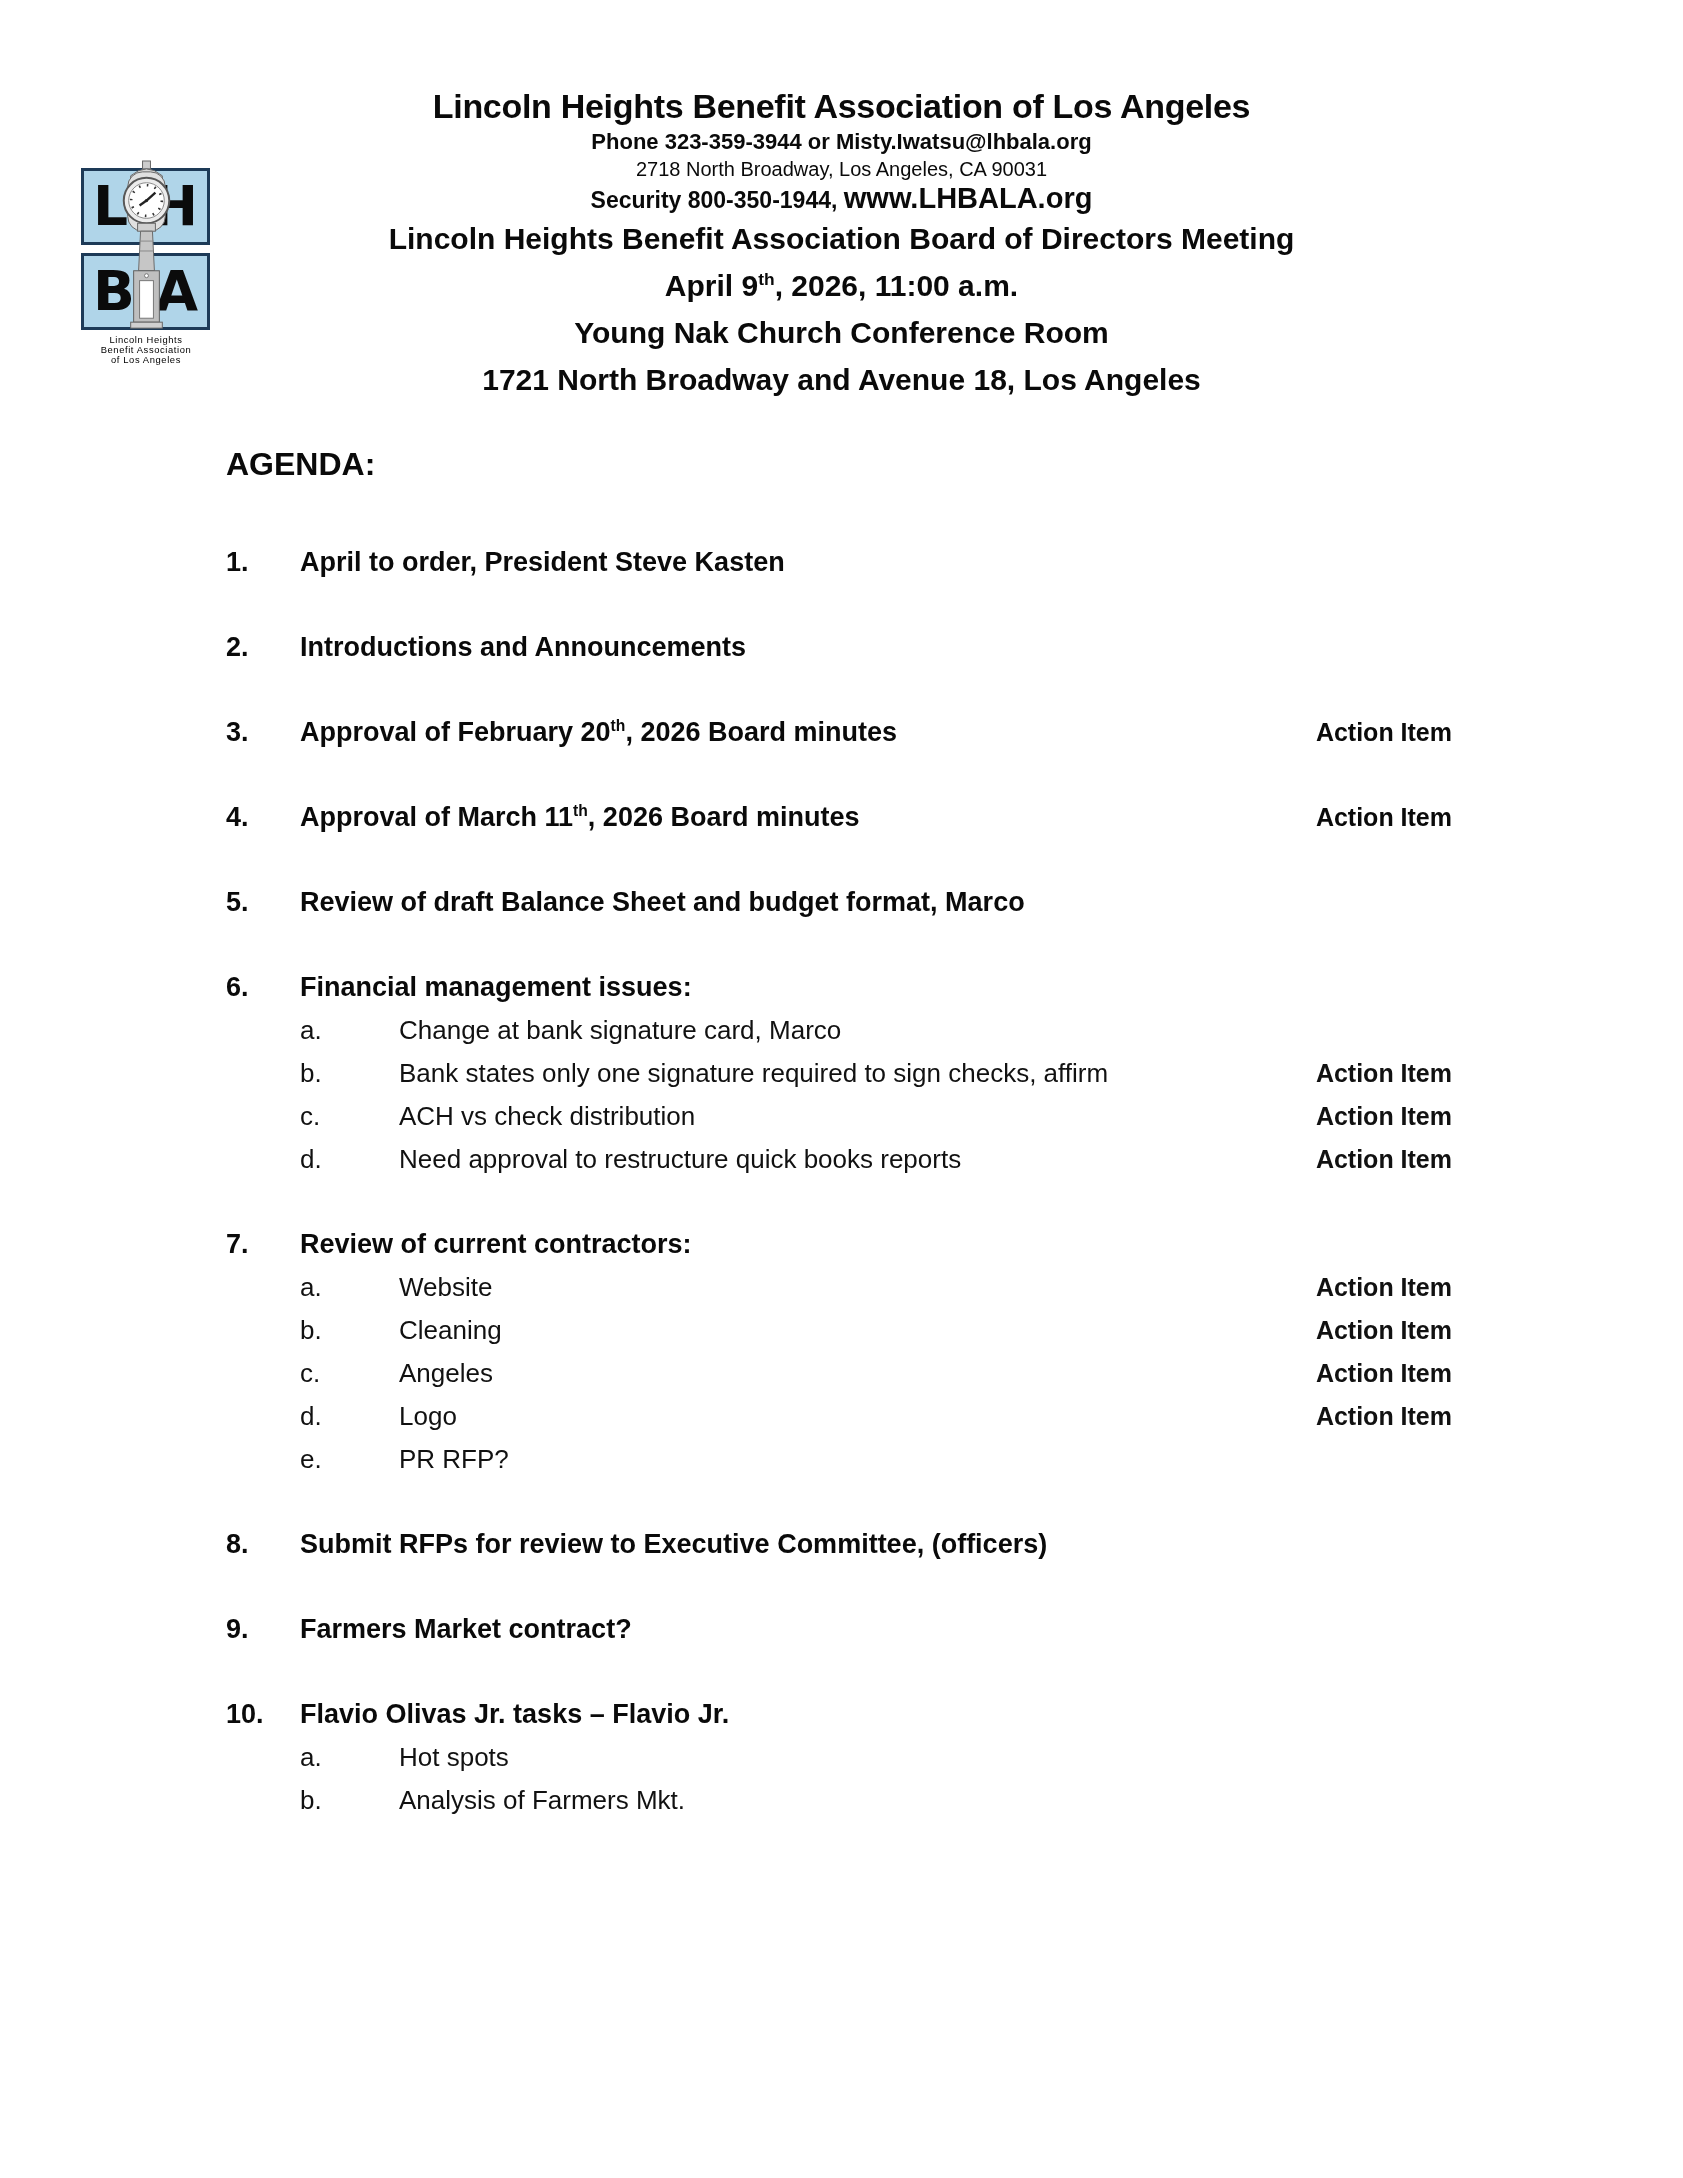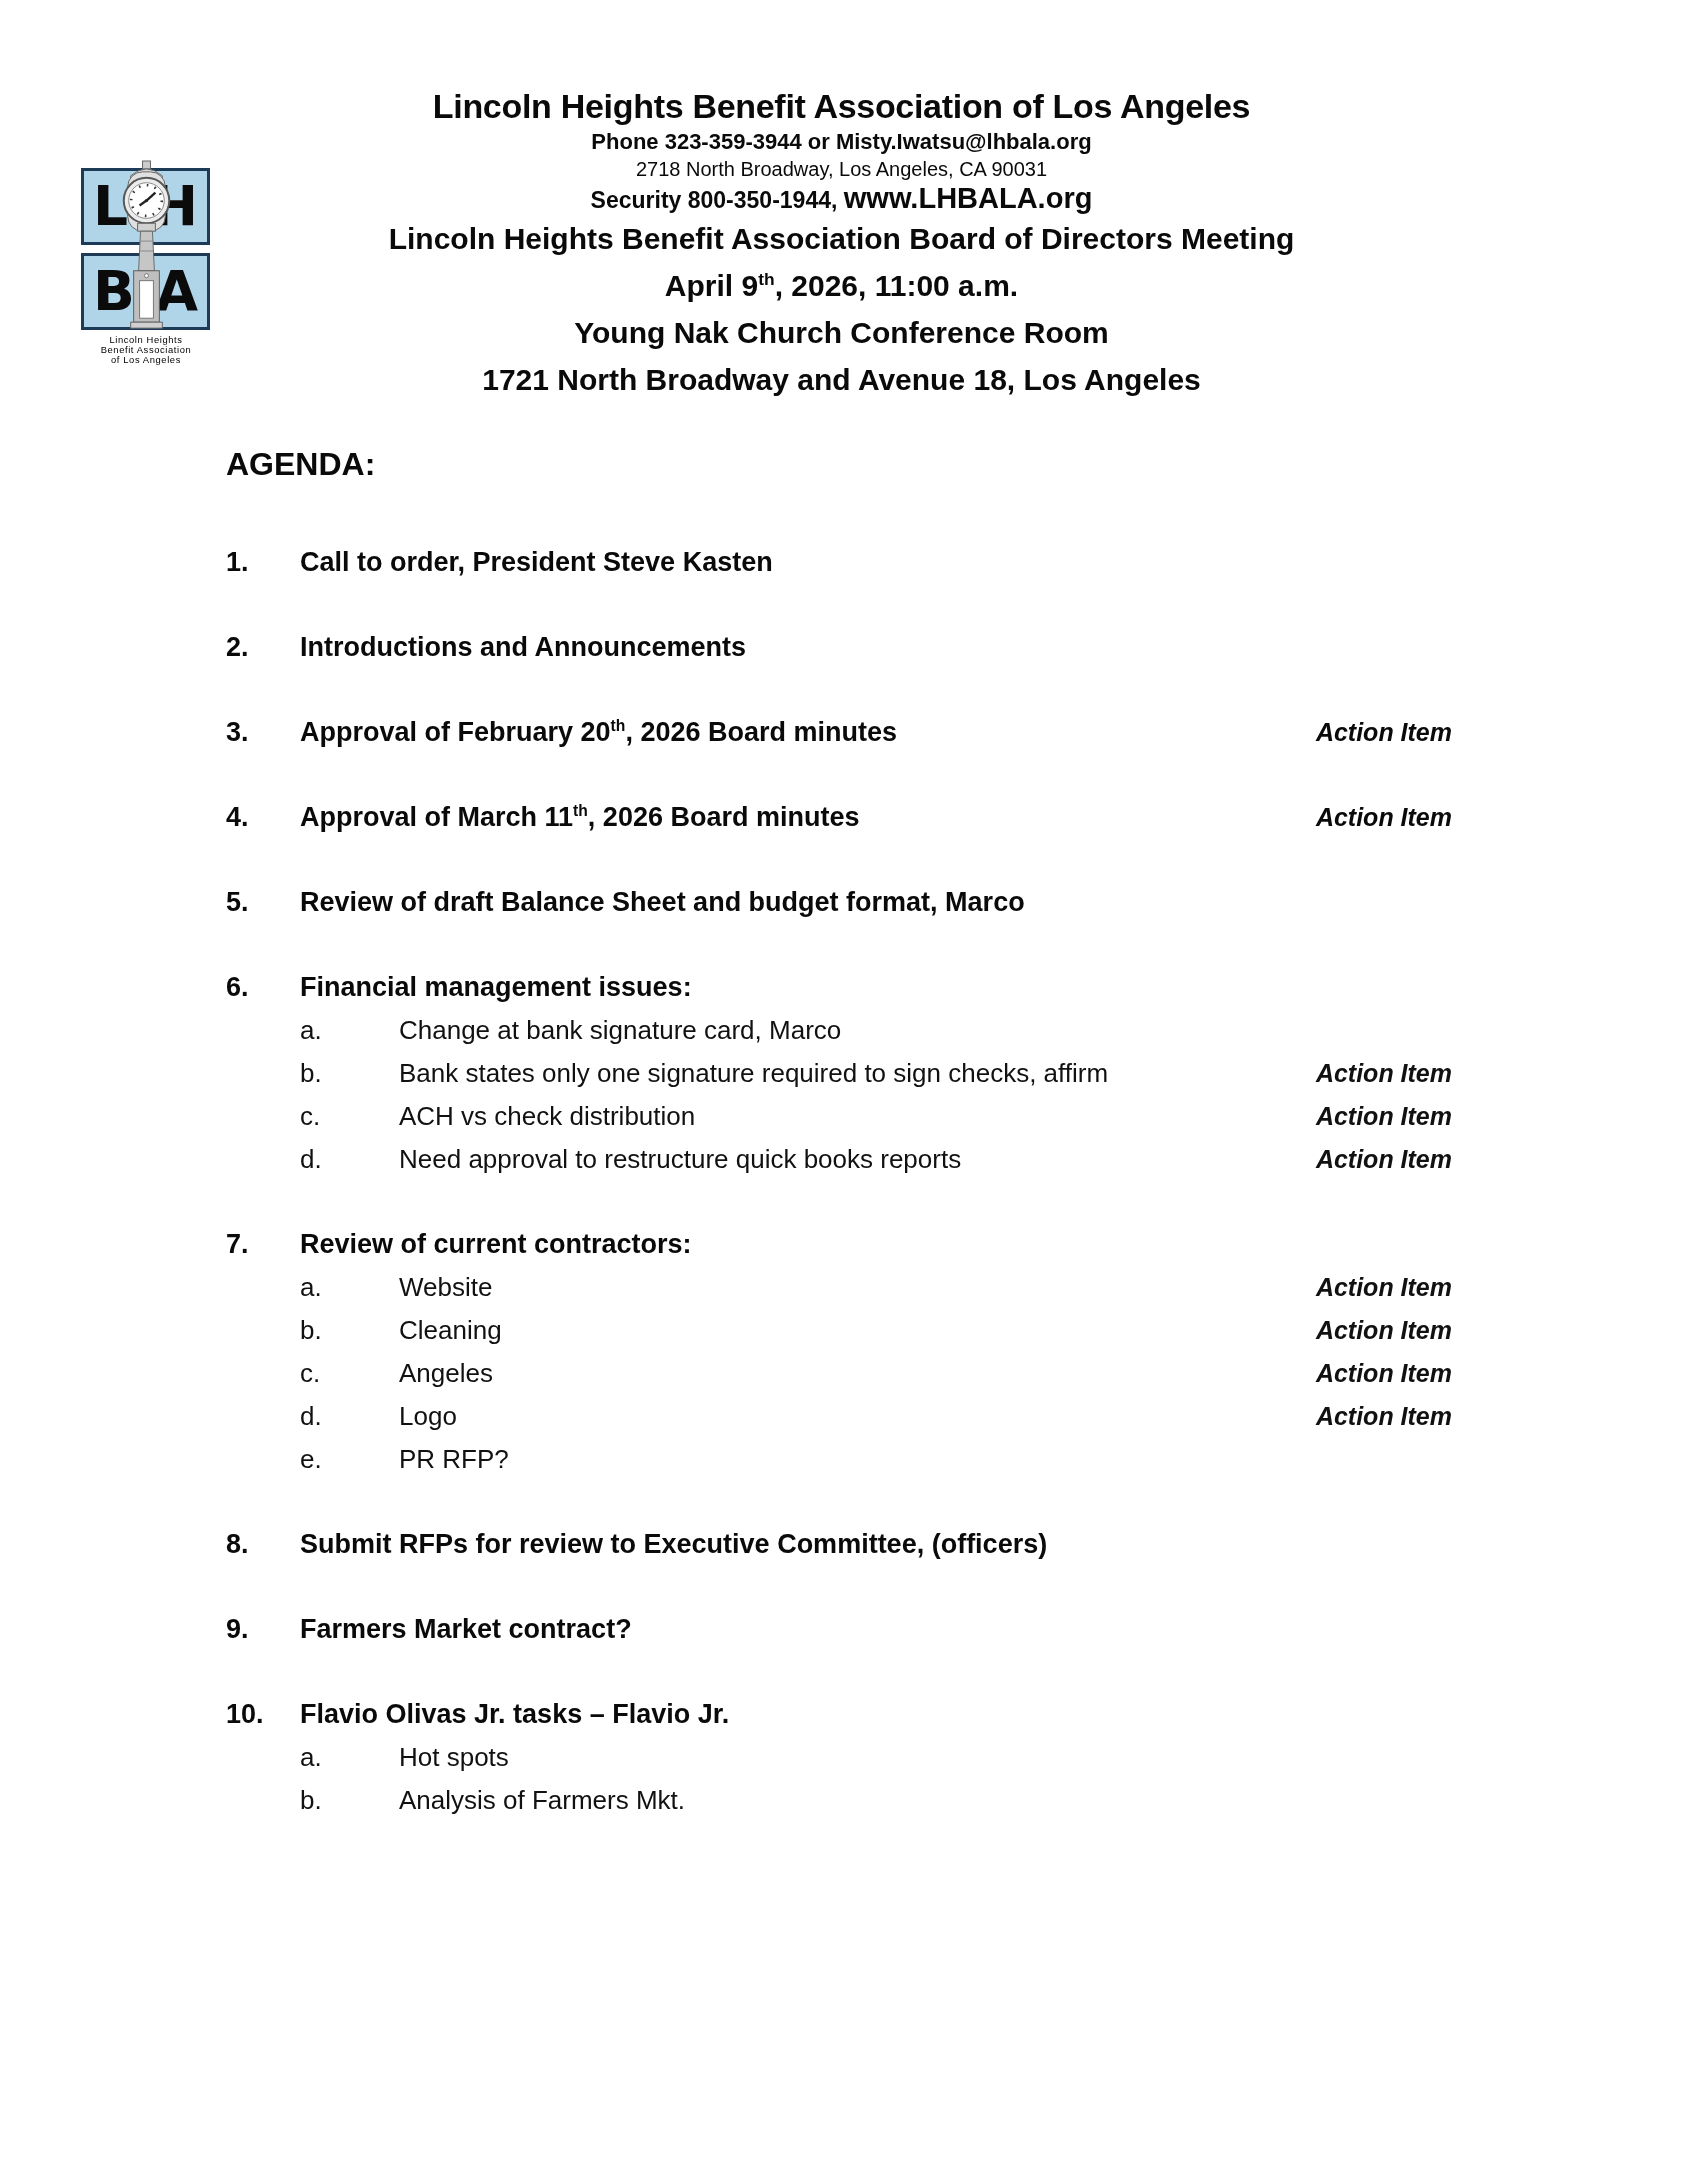--- a/index.html
+++ b/index.html
@@ -46,21 +46,21 @@
   
   .agenda { padding: 0 231px 0 226px; }
   .agenda-label { margin-top: 40px; margin-bottom: 55px; font-size: 32px; line-height: 43px; font-weight: bold; }
   .row { display: flex; align-items: baseline; line-height: 43px; }
   .main-row { margin-top: 42px; font-weight: bold; font-size: 27px; }
   .list > .main-row:first-child { margin-top: 0; }
   .sub-row { margin-left: 74px; margin-top: 0; font-weight: normal; font-size: 26px; color: #111; }
   .num { flex: 0 0 74px; }
   .letter { flex: 0 0 99px; }
   .txt { flex: 1 1 auto; }
-  .action { flex: 0 0 auto; white-space: nowrap; font-weight: bold; font-style: italic; font-size: 25px; }
+  .action { flex: 0 0 auto; white-space: nowrap; font-weight: bold; font-size: 25px; }
 </style>
 </head>
 <body>
 
 <div class="page">
 
   <div class="logo">
     <div class="sq sq1" style="background: rgb(176, 213, 233); border-color: rgb(29, 58, 87);">
       <span class="ltr">L</span>
       <span class="ltr">H</span>
@@ -107,21 +107,21 @@
     <div><span>April 9</span><sup>th</sup><span>, 2026, 11:00 a.m.</span></div>
     <div>Young Nak Church Conference Room</div>
     <div>1721 North Broadway and Avenue 18, Los Angeles</div>
   </div>
 
   <div class="agenda">
     <div class="agenda-label">AGENDA:</div>
     <div class="list">
         <div class="row main-row">
     <span class="num">1.</span>
-    <span class="txt">Call to order, President Steve Kasten</span>
+    <span class="txt">April to order, President Steve Kasten</span>
     <span class="action"></span>
   </div>
         <div class="row main-row">
     <span class="num">2.</span>
     <span class="txt">Introductions and Announcements</span>
     <span class="action"></span>
   </div>
         <div class="row main-row">
     <span class="num">3.</span>
     <span class="txt">Approval of February 20<sup>th</sup>, 2026 Board minutes</span>

